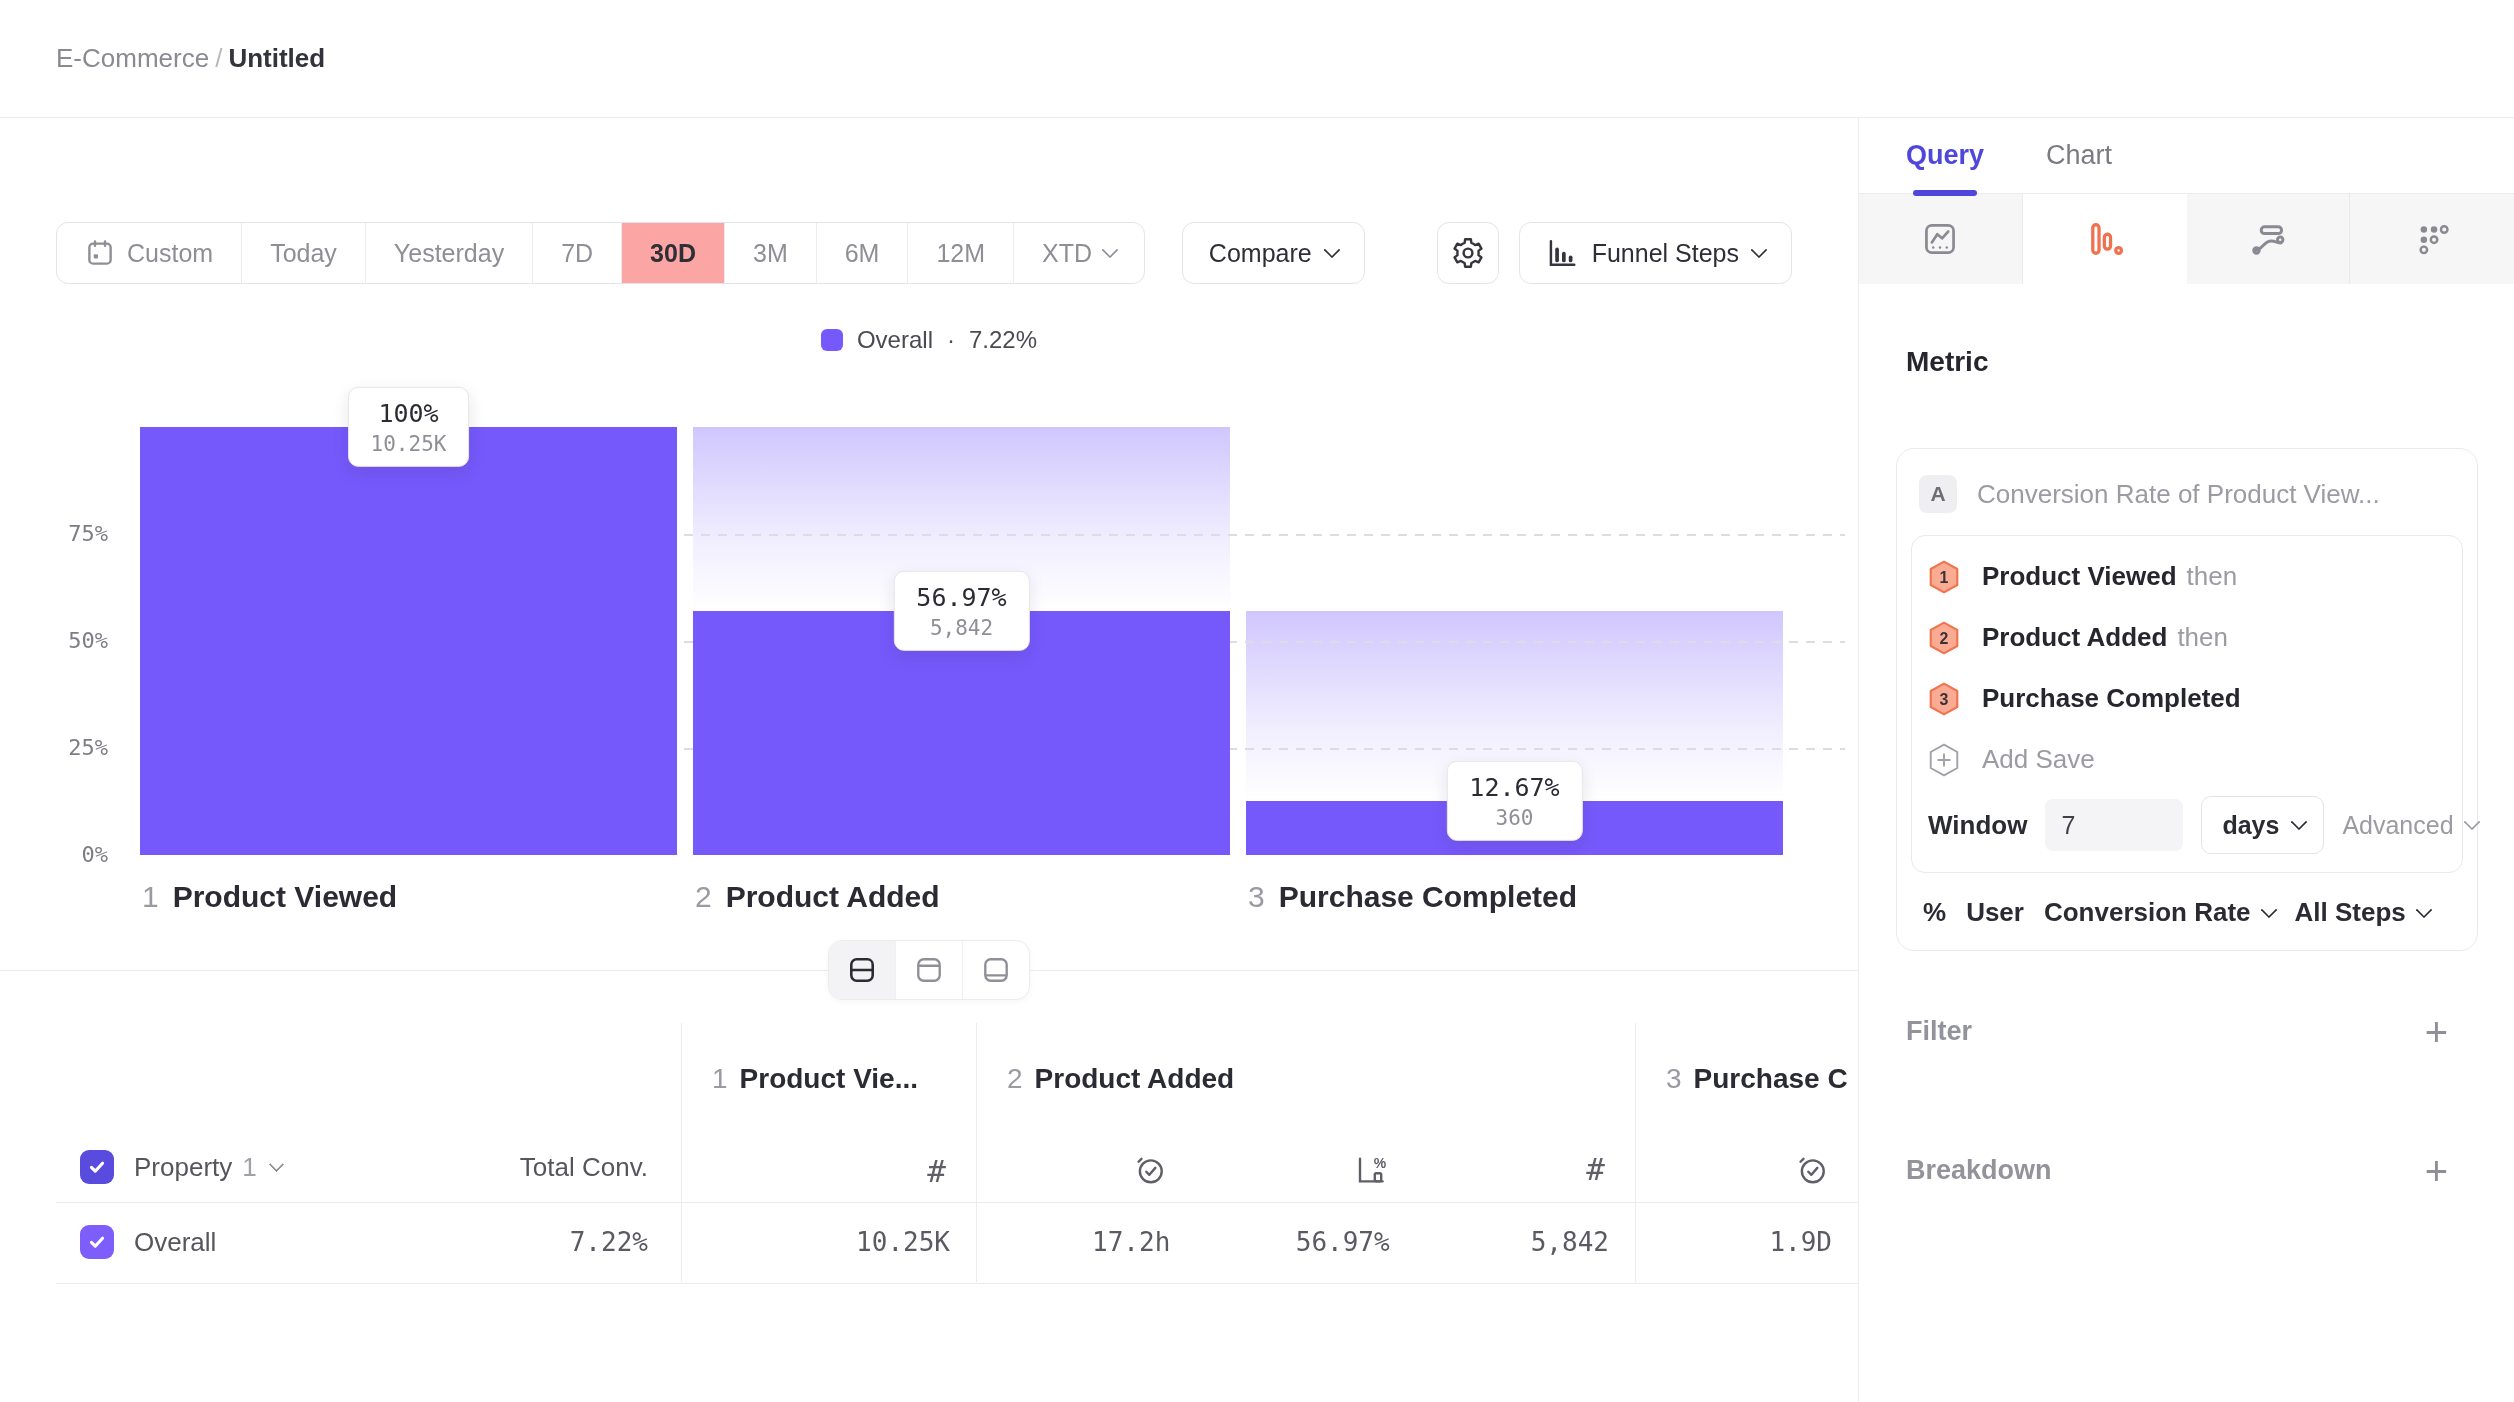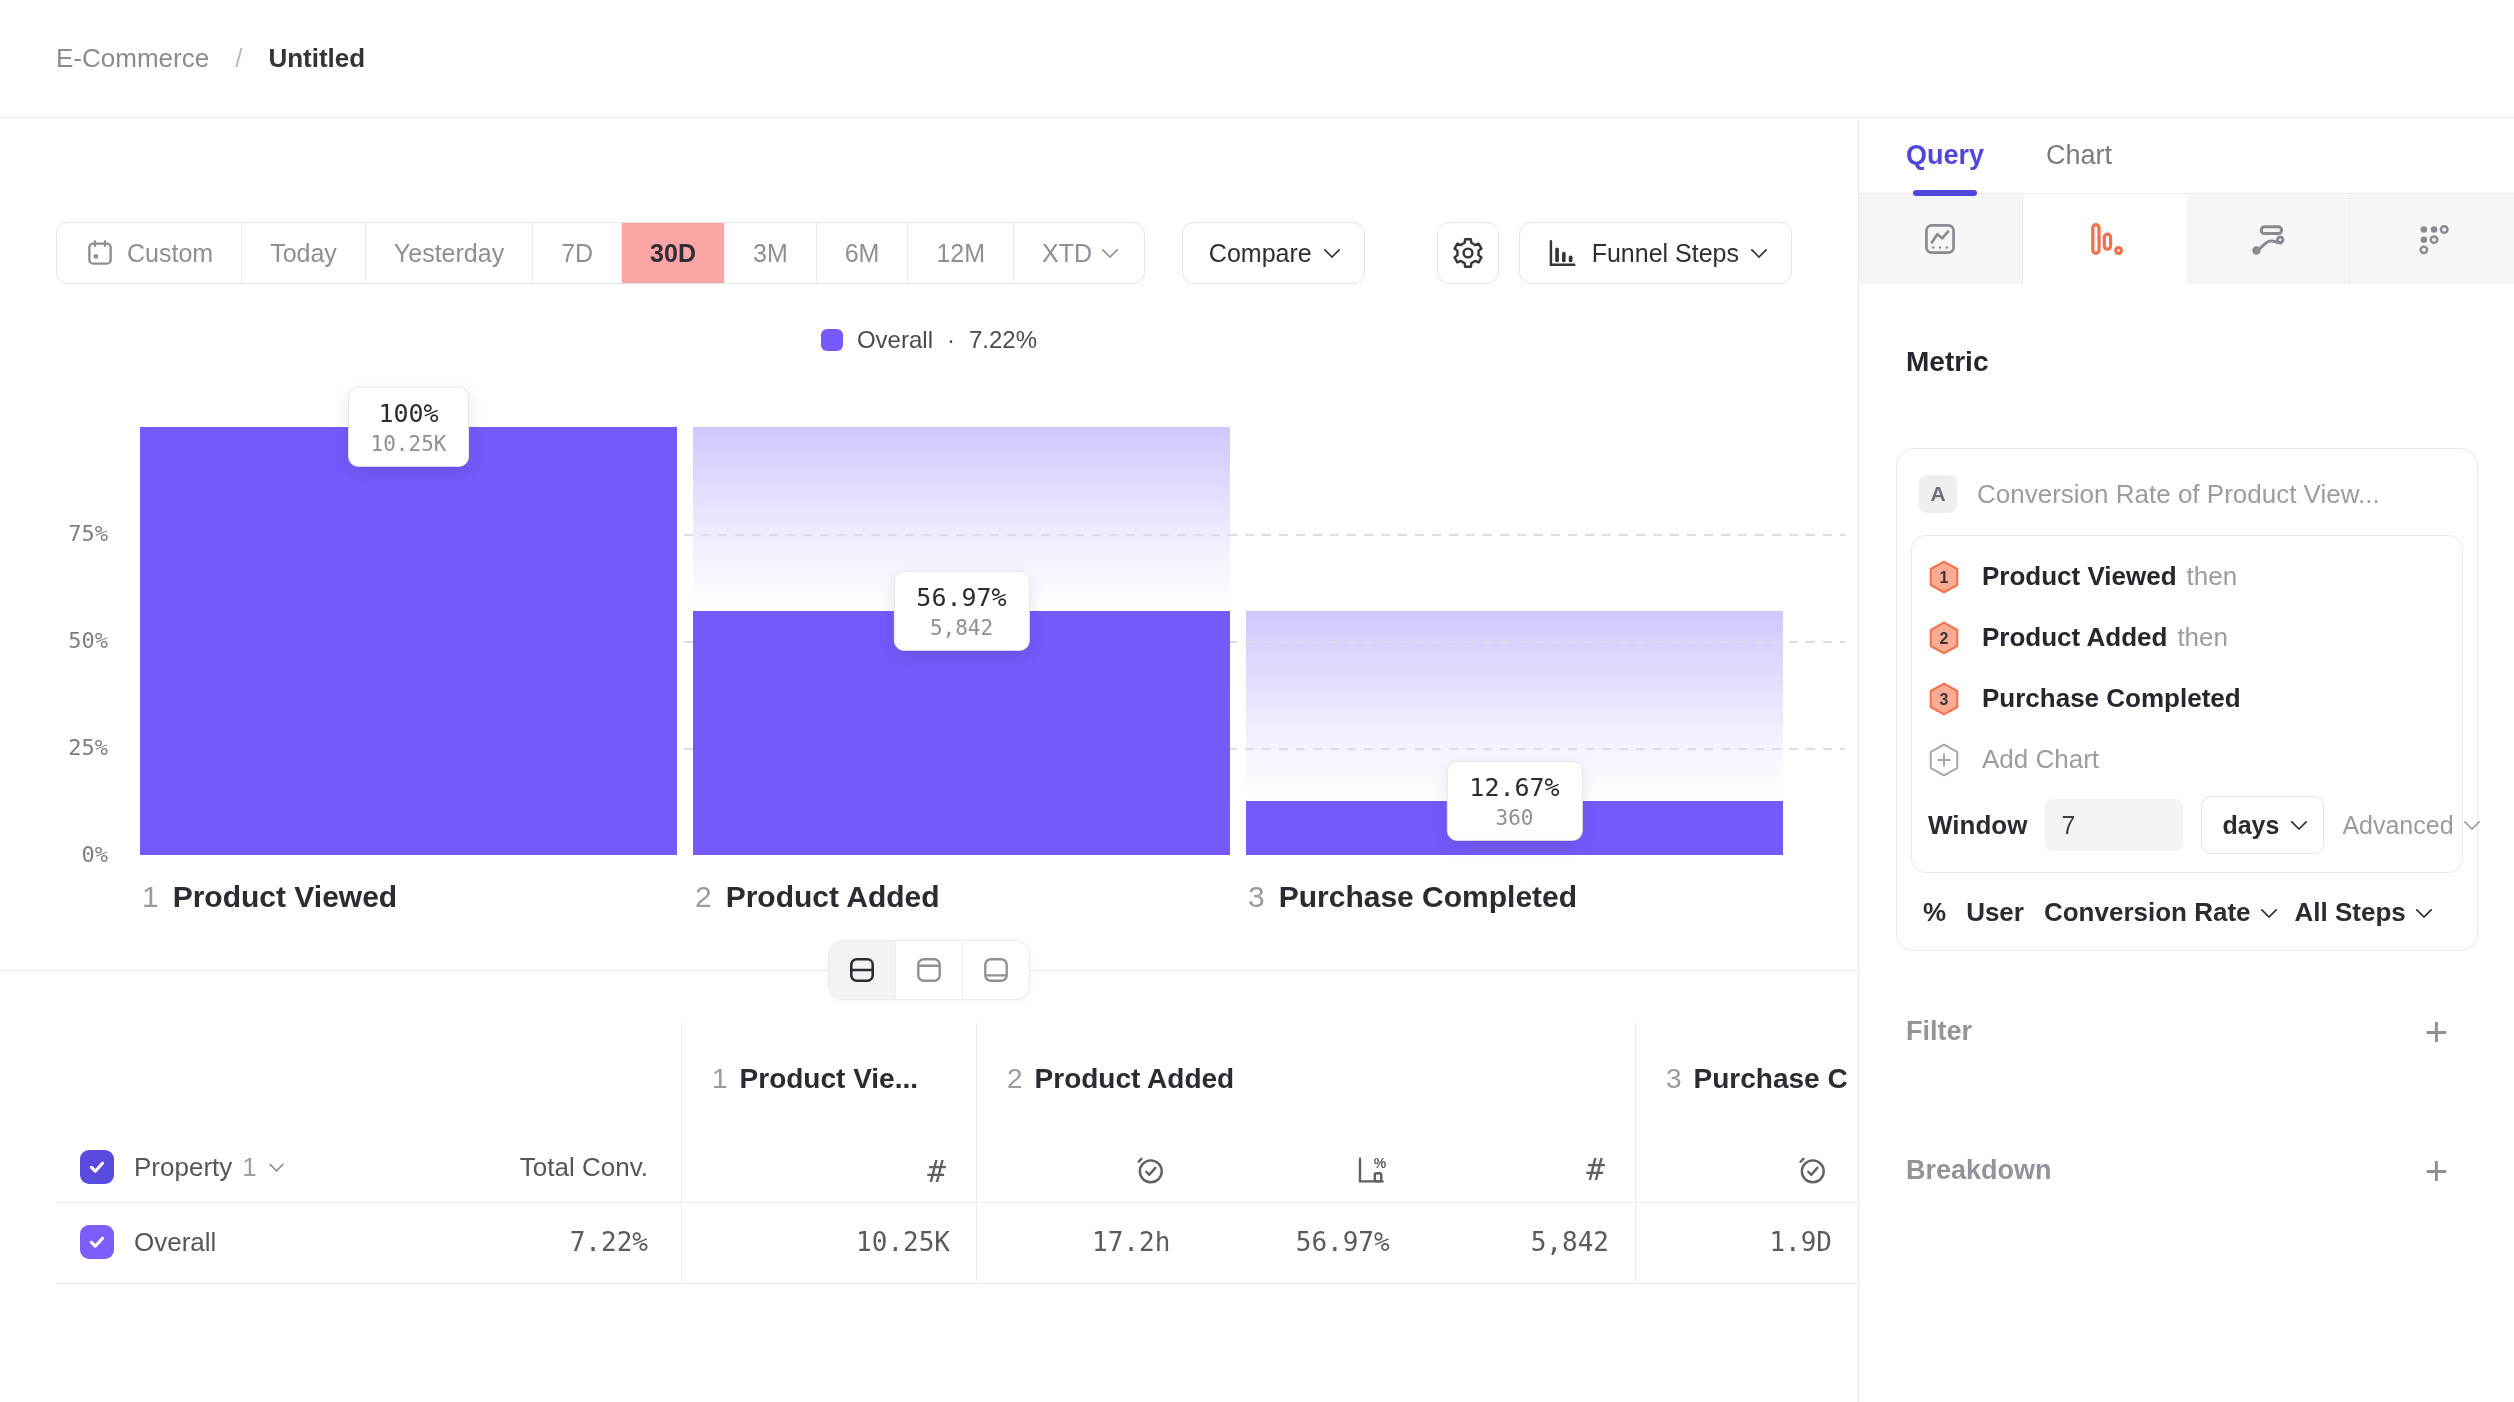--- a/index.html
+++ b/index.html
@@ -3,21 +3,21 @@
 <meta charset="utf-8">
 <style>
   html,body{margin:0;padding:0;background:#fff;}
   .canvas{position:relative;width:2514px;height:1402px;background:#fff;overflow:hidden;
           font-family:"Liberation Sans",sans-serif;color:#2e2e36;}
   svg{display:block;}
 
   
   .topbar{position:absolute;top:0;left:0;width:2514px;height:118px;border-bottom:1px solid #ececef;
           display:flex;align-items:center;box-sizing:border-box;}
-  .crumbs{display:flex;align-items:center;gap:26px;margin-left:56px;font-size:26px;}
+  .crumbs{display:flex;align-items:center;gap:6px;margin-left:56px;font-size:26px;}
   .crumb-project{color:#8a8a92;cursor:pointer;}
   .crumb-sep{color:#b9b9bf;}
   .crumb-title{color:#33333b;font-weight:600;}
   .top-actions{margin-left:auto;display:flex;align-items:center;margin-right:62px;}
   .icon-btn{width:56px;height:56px;display:flex;align-items:center;justify-content:center;border-radius:10px;cursor:pointer;}
   .dots{display:flex;gap:7px;}
   .dots i{width:6px;height:6px;border-radius:50%;background:#35353d;}
   .vdiv{width:1px;height:58px;background:#e6e6ea;margin:0 42px 0 36px;}
   .save-btn{width:190px;height:60px;border-radius:10px;background:#4b42d8;color:#fff;font-size:26px;font-weight:500;
             display:flex;align-items:center;justify-content:center;cursor:pointer;border:none;}
@@ -503,21 +503,21 @@
           <span class="lbl">Purchase Completed</span>
           <span class="suffix"></span>
         </div>
         <div class="step-row addstep">
           <span>
             <svg width="32" height="34" viewBox="0 0 30 32" fill="none" stroke="#a2a2aa" stroke-width="1.8" stroke-linejoin="round" stroke-linecap="round">
               <polygon points="15,1.5 27.5,8.5 27.5,23.5 15,30.5 2.5,23.5 2.5,8.5"></polygon>
               <path d="M15 10.5v11M9.5 16h11"></path>
             </svg>
           </span>
-          <span class="lbl">Add Chart</span>
+          <span class="lbl">Add Save</span>
         </div>
         <div class="window-row">
           <span class="window-lbl">Window</span>
           <input class="window-input" value="7" style="">
           <span class="days-select">
             <span>days</span>
             <span class="chev"></span>
           </span>
           <span class="advanced">
             <span>Advanced</span>

